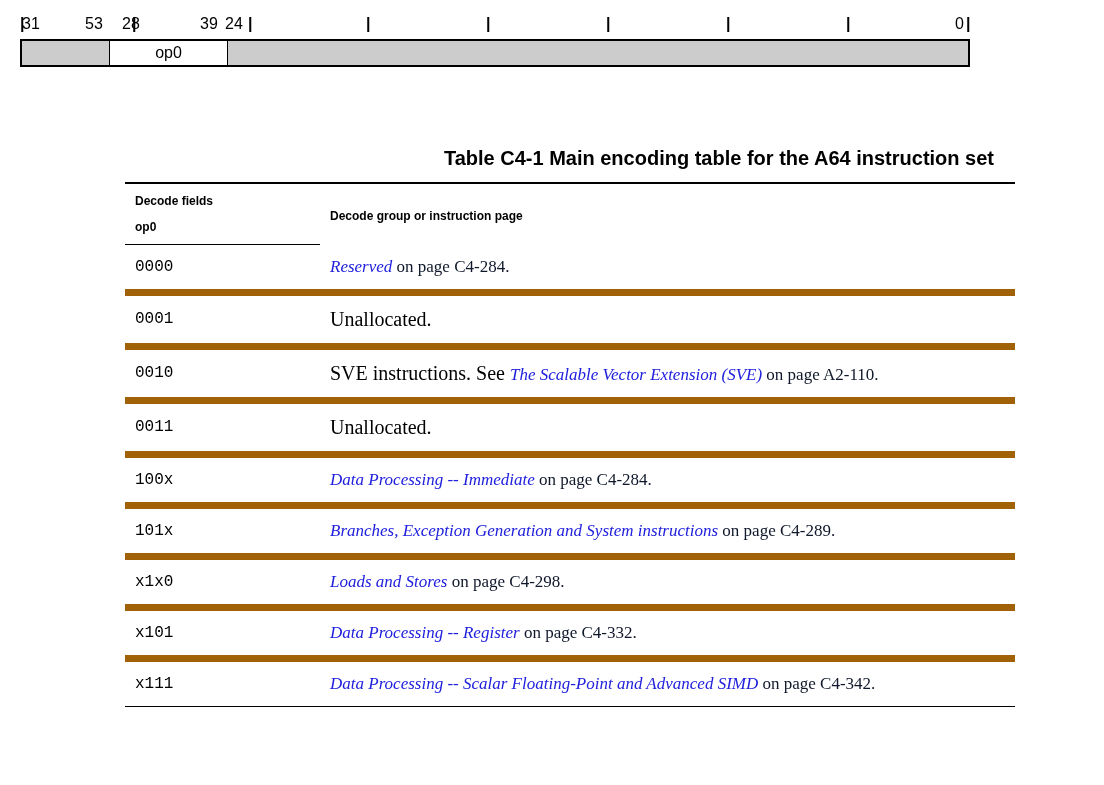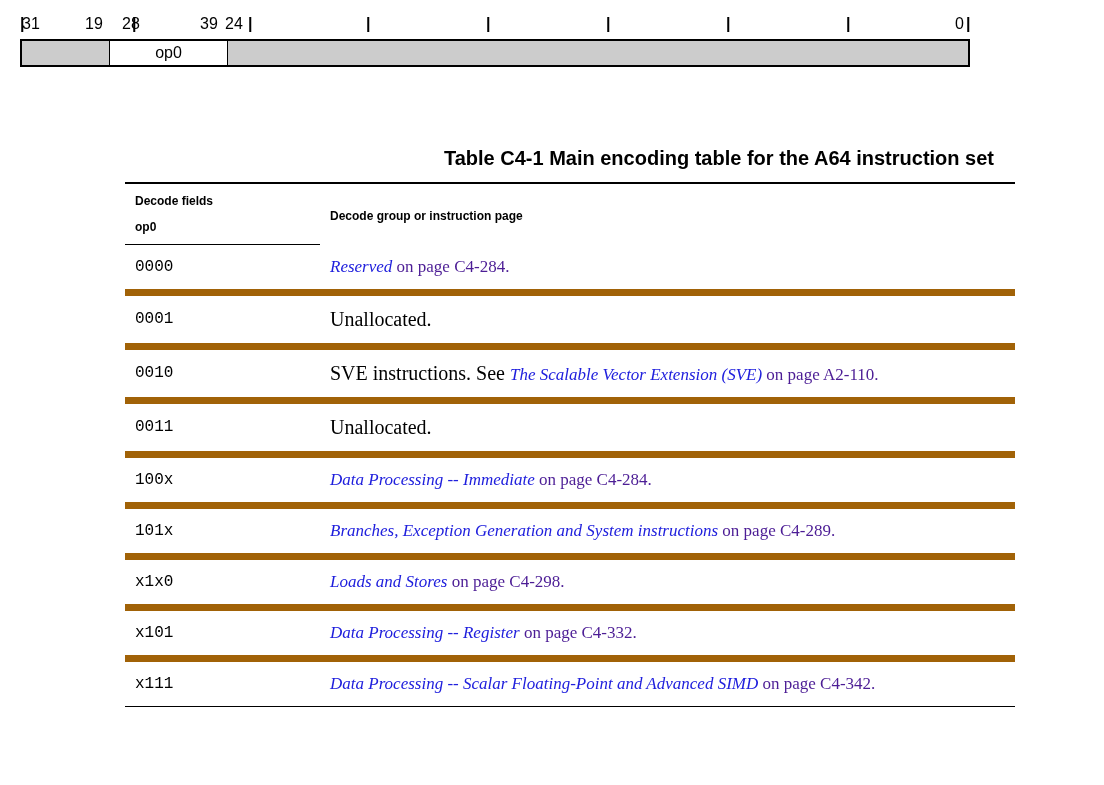--- a/index.html
+++ b/index.html
@@ -79,37 +79,37 @@
       font-family: "Courier New", Courier, monospace;
       font-size: 15px;
     }
     .link {
       color: #2020dd;
       font-style: italic;
       font-family: "Times New Roman", Times, serif;
       font-size: 17px;
     }
     .aft {
-      color: #4c1d95;
+      color: #0f172a;
       font-family: "Times New Roman", Times, serif;
       font-size: 17px;
       font-style: normal;
     }
     .serif {
       font-family: "Times New Roman", Times, serif;
       font-size: 20px;
     }
     .col-op0 { width: 175px; }
   </style>
 </head>
 <body>
 
 <div class="bitlabels">
   <span style="left:2px">31</span>
-  <span style="left:65px">19</span>
+  <span style="left:65px">53</span>
   <span style="left:102px">28</span>
   <span style="left:180px">39</span>
   <span style="left:205px">24</span>
   <span style="left:935px">0</span>
   <span style="left:0px;font-weight:bold">|</span>
   <span style="left:112px;font-weight:bold">|</span>
   <span style="left:228px;font-weight:bold">|</span>
   <span style="left:346px;font-weight:bold">|</span>
   <span style="left:466px;font-weight:bold">|</span>
   <span style="left:586px;font-weight:bold">|</span>

